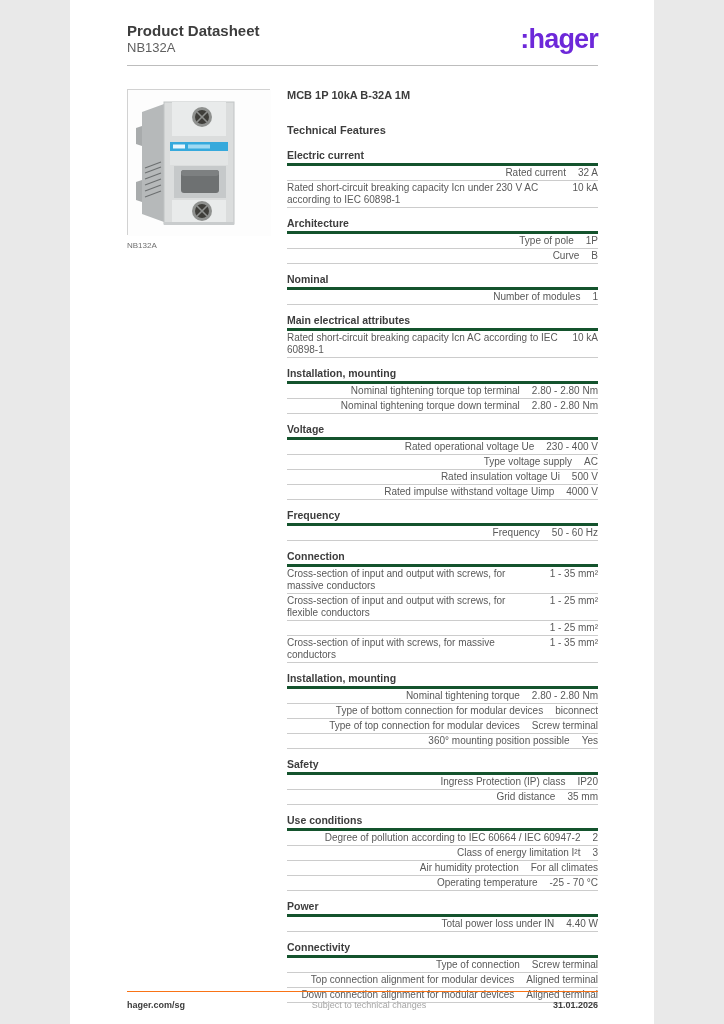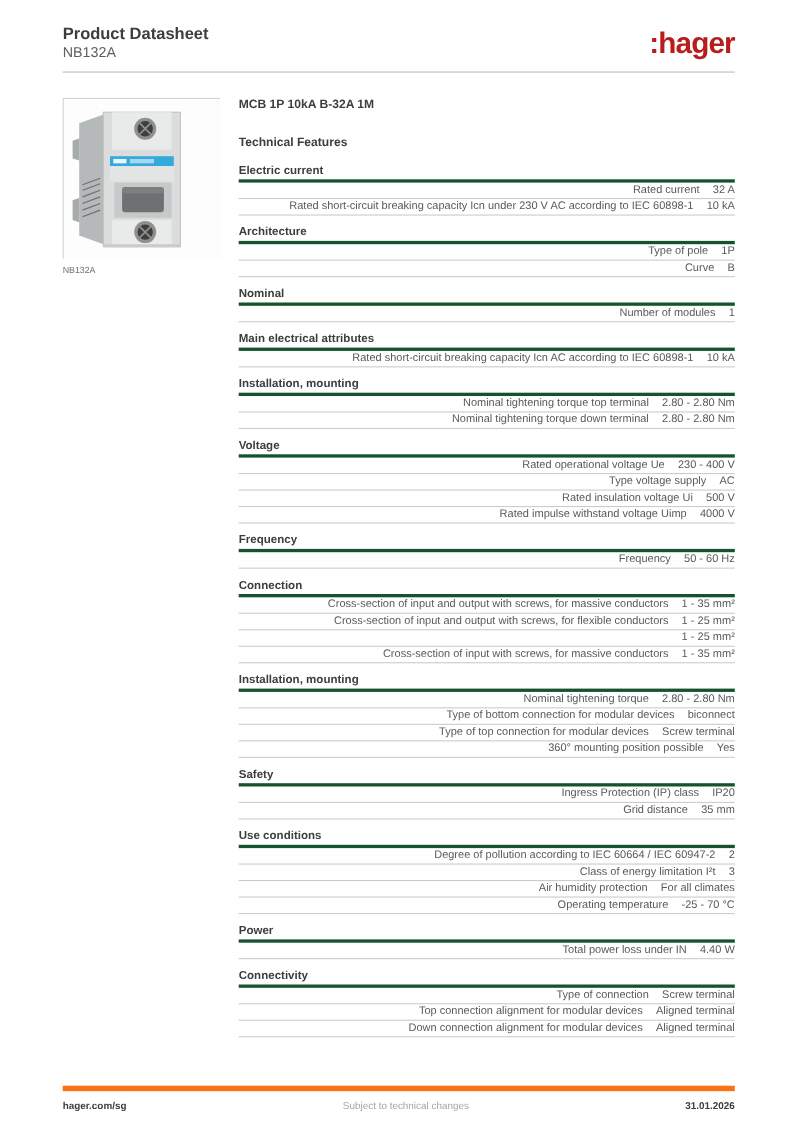--- a/index.html
+++ b/index.html
@@ -1,19 +1,19 @@
 <!DOCTYPE html>
 <html><head>
 <meta charset="utf-8">
 <style>
   * { margin:0; padding:0; box-sizing:border-box; }
   html,body { background:#e9e9e9; }
   .page {
     position:relative;
-    width:724px; height:1024px;
+    width:584px; height:1024px;
     background:#ffffff;
     font-family:"Liberation Sans","DejaVu Sans",sans-serif;
     overflow:hidden;
     margin:0 auto;
   }
   
   .header {
     display:flex; justify-content:space-between; align-items:flex-start;
     padding:22px 56px 0 57px;
   }
@@ -49,39 +49,39 @@
     font-size:10px; color:#595959;
     line-height:12px; padding:1px 0 1px;
     border-bottom:1px solid #cccccc;
   }
   .row-label { text-align:left; padding-right:12px; }
   .row-value { text-align:right; white-space:nowrap; }
 
   
   .footer {
     position:absolute; left:57px; right:56px; bottom:14px;
-    border-top:5px solid #f97316;
+    border-top:1px solid #f97316;
     padding-top:8px;
     display:flex; justify-content:space-between; align-items:baseline;
   }
   .footer-url { font-size:9px; font-weight:bold; color:#3d3d3d; }
   .footer-note { font-size:9px; color:#a5a5a5; }
   .footer-date { font-size:9px; font-weight:bold; color:#3d3d3d; }
 </style>
 </head>
 <body>
 
 <div class="page">
 
   <div class="header">
     <div>
       <div class="header-title">Product Datasheet</div>
       <div class="header-subtitle">NB132A</div>
     </div>
-    <div class="brand-logo" style="color: #b91c1c;">:hager</div>
+    <div class="brand-logo" style="color: #6d28d9;">:hager</div>
   </div>
   <hr class="header-rule">
 
   <div class="columns">
 
     <div class="left-col">
       <div class="image-box">
         <svg width="143" height="146" viewBox="0 0 143 146" aria-hidden="true">
           <rect x="0" y="0" width="143" height="146" fill="#fdfdfd"></rect>
 

